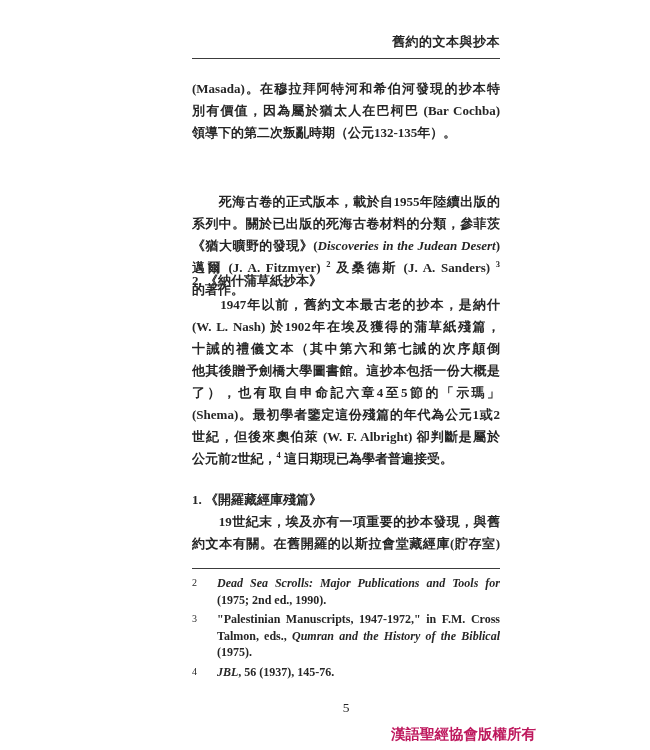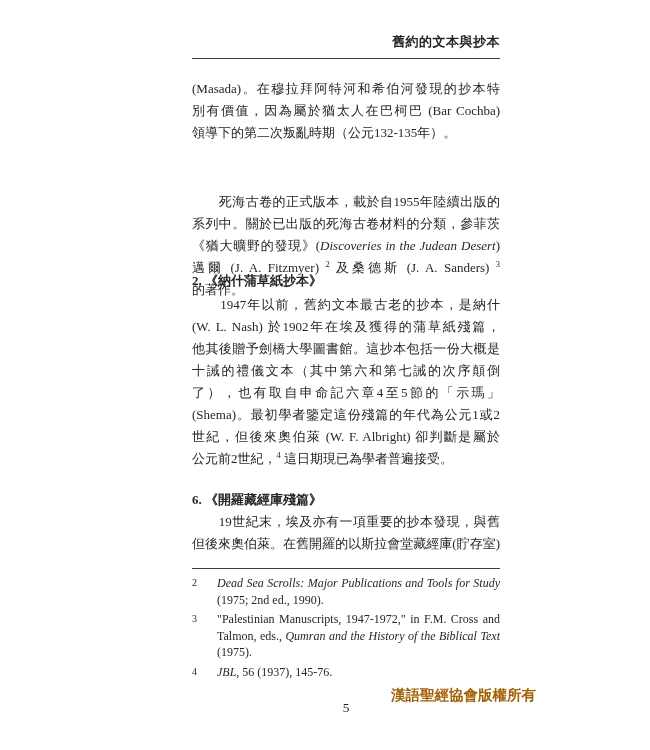--- a/index.html
+++ b/index.html
@@ -40,20 +40,21 @@
   .para .line, .heading {
     line-height: 22px;
     font-size: 13px;
   }
   .line {
     text-align: justify;
     text-align-last: justify;
     white-space: normal;
     overflow: hidden;
     height: 22px;
+    font-weight: bold;
   }
   .para:not(.jall) .line:last-child {
     text-align-last: left;
   }
   .p1 { top: 78px; }
   .p2 { top: 144px; margin-top: 47px; }
   .h2pos { top: 270px; }
   .p3 { top: 294px; }
   .h3pos { top: 489px; }
   .p4 { top: 511px; }
@@ -100,25 +101,25 @@
   
   .page-number {
     top: 700px;
     text-align: center;
     font-size: 13.5px;
   }
   
   .watermark {
     position: absolute;
     left: 391px;
-    top: 686px;
+    top: 725px;
     font-family: "Liberation Sans", "DejaVu Sans", sans-serif;
     font-weight: bold;
     font-size: 14.5px;
-    color: #a16207;
+    color: #be185d;
     letter-spacing: 0px;
     white-space: nowrap;
   }
 </style>
 </head>
 <body>
 
 <div class="page">
 
   <div class="abs header-title">舊約的文本與抄本</div>
@@ -134,32 +135,32 @@
       <div class="line"><span>系列中。關於已出版的死海古卷材料的分類，參菲茨</span></div>
       <div class="line"><span>《猶大曠野的發現》(</span><span class="i">Discoveries in the Judean Desert</span><span>)</span></div>
       <div class="line"><span>邁爾 (J. A. Fitzmyer) </span><span class="sup">2</span><span> 及桑德斯 (J. A. Sanders) </span><span class="sup">3</span></div>
       <div class="line"><span>的著作。</span></div>
     </div>
 
   <div class="abs heading h2pos">2. 《納什蒲草紙抄本》</div>
   <div class="abs para p3">
       <div class="line"><span>　　1947年以前，舊約文本最古老的抄本，是納什</span></div>
       <div class="line"><span>(W. L. Nash) 於1902年在埃及獲得的蒲草紙殘篇，</span></div>
+      <div class="line"><span>十誡的禮儀文本（其中第六和第七誡的次序顛倒</span></div>
       <div class="line"><span>他其後贈予劍橋大學圖書館。這抄本包括一份大概是</span></div>
-      <div class="line"><span>十誡的禮儀文本（其中第六和第七誡的次序顛倒</span></div>
       <div class="line"><span>了），也有取自申命記六章4至5節的「示瑪」</span></div>
       <div class="line"><span>(Shema)。最初學者鑒定這份殘篇的年代為公元1或2</span></div>
       <div class="line"><span>世紀，但後來奧伯萊 (W. F. Albright) 卻判斷是屬於</span></div>
       <div class="line"><span>公元前2世紀，</span><span class="sup">4</span><span> 這日期現已為學者普遍接受。</span></div>
     </div>
 
-  <div class="abs heading h3pos">6. 《開羅藏經庫殘篇》</div>
+  <div class="abs heading h3pos">1. 《開羅藏經庫殘篇》</div>
   <div class="abs para p4 jall">
       <div class="line"><span>　　19世紀末，埃及亦有一項重要的抄本發現，與舊</span></div>
-      <div class="line"><span>但後來奧伯萊。在舊開羅的以斯拉會堂藏經庫(貯存室)</span></div>
+      <div class="line"><span>約文本有關。在舊開羅的以斯拉會堂藏經庫(貯存室)</span></div>
     </div>
 
   <div class="abs fn-rule"></div>
 
   <div class="abs footnotes">
     <div class="footnote">
       <span class="fn-num">2</span>
       <div class="fn-text">
           <div class="line"><span class="i">Dead Sea Scrolls: Major Publications and Tools for Study</span></div>
           <div class="line"><span>(1975; 2nd ed., 1990).</span></div>

